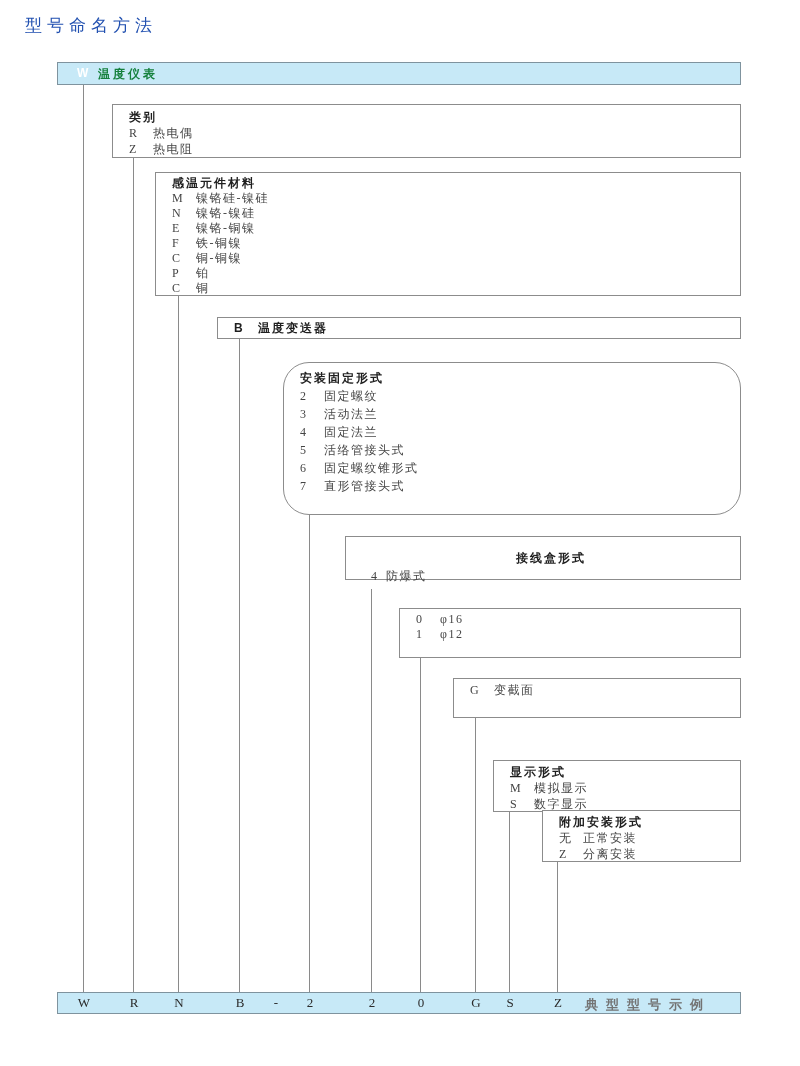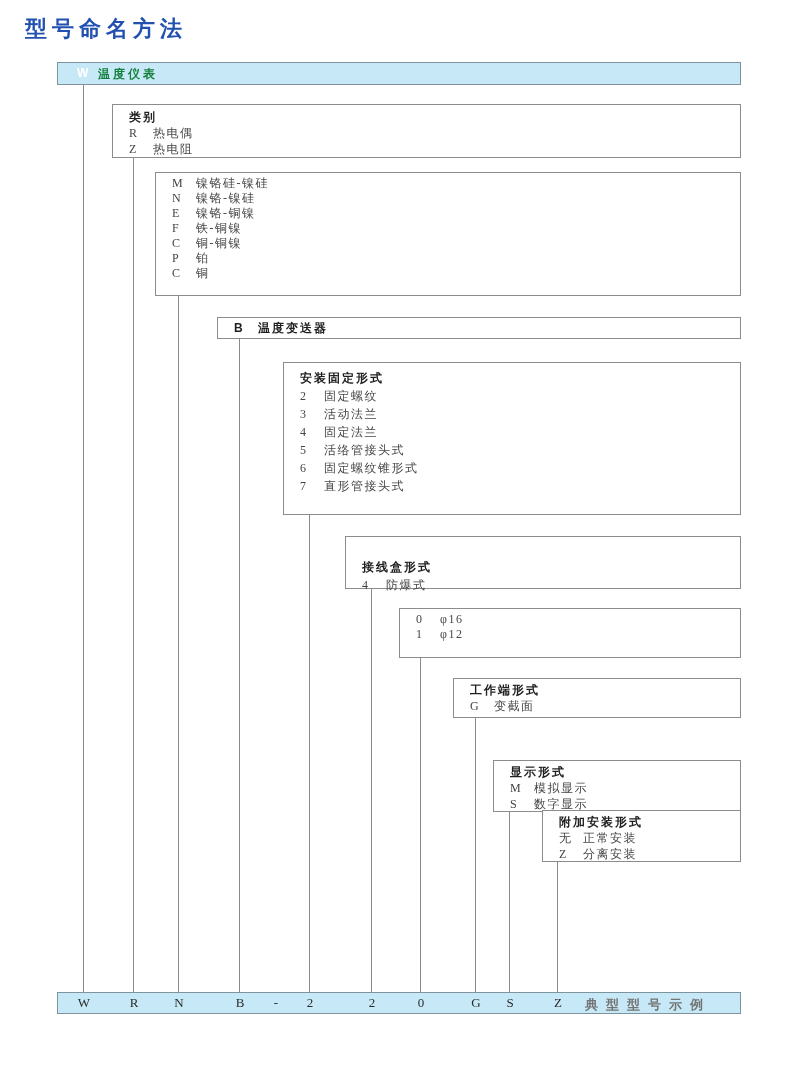--- a/index.html
+++ b/index.html
@@ -11,22 +11,22 @@
     --ink:#3c3c3c;
   }
   html,body{margin:0;padding:0;}
   body{
     width:800px;height:1066px;position:relative;background:#ffffff;
     font-family:"Liberation Serif", serif;color:var(--ink);
     overflow:hidden;
   }
   .page-title{
     position:absolute;left:25px;top:14px;
-    font-family:"Liberation Sans", sans-serif;font-weight:bold;
-    font-size:22px;letter-spacing:5px;color:var(--title-blue);
+    font-family:"Liberation Sans", sans-serif;font-weight:normal;
+    font-size:17px;letter-spacing:5px;color:var(--title-blue);
   }
   .bar{
     position:absolute;background:var(--accent);
     border:1px solid var(--bar-border);box-sizing:border-box;
   }
   #header-bar{left:57px;top:62px;width:684px;height:23px;}
   .bar-code-w{
     position:absolute;left:19px;top:3px;
     font-family:"Liberation Sans", sans-serif;font-weight:bold;
     font-size:12px;color:#ffffff;
@@ -48,22 +48,22 @@
   }
   .item-row{display:flex;align-items:baseline;}
   .item-code{flex:none;width:24px;color:#444444;}
   .item-label{color:#474747;letter-spacing:1.5px;}
   .title-row{display:flex;align-items:baseline;}
   .title-row .item-code{font-family:"Liberation Sans", sans-serif;font-weight:bold;color:#1f1f1f;}
 
   #box-category          {left:112px;top:104px;width:629px;height:54px;padding:4px 0 0 16px;line-height:16px;}
   #box-sensor-material   {left:155px;top:172px;width:586px;height:124px;padding:3px 0 0 16px;line-height:15px;}
   #box-transmitter       {left:217px;top:317px;width:524px;height:22px;padding:2px 0 0 16px;line-height:17px;}
-  #box-mounting          {left:283px;top:362px;width:458px;height:153px;padding:6px 0 0 16px;line-height:18px;}
-  #box-junction-box      {left:345px;top:536px;width:396px;height:53px;padding:21px 0 0 16px;line-height:18px;}
+  #box-mounting          {left:283px;top:362px;width:458px;height:153px;padding:6px 0 0 16px;line-height:18px;border-radius:26px;}
+  #box-junction-box      {left:345px;top:536px;width:396px;height:44px;padding:12px 0 0 16px;line-height:18px;text-align:center;}
   #box-tube-diameter     {left:399px;top:608px;width:342px;height:50px;padding:3px 0 0 16px;line-height:15px;}
   #box-working-end       {left:453px;top:678px;width:288px;height:40px;padding:3px 0 0 16px;line-height:16px;}
   #box-display           {left:493px;top:760px;width:248px;height:52px;padding:3px 9px 0 16px;line-height:16px;}
   #box-additional        {left:542px;top:810px;width:199px;height:52px;padding:3px 0 1px 16px;line-height:16px;}
 
   .vline{position:absolute;width:1px;background:var(--line-gray);}
   #vl-w {left:83px; top:85px; height:907px;}
   #vl-r {left:133px;top:158px;height:834px;}
   #vl-n {left:178px;top:296px;height:696px;}
   #vl-b {left:239px;top:339px;height:653px;}
@@ -110,20 +110,21 @@
         <span class="item-label">热电偶</span>
       </div>
       <div class="item-row">
         <span class="item-code">Z</span>
         <span class="item-label">热电阻</span>
       </div>
     </div>
 </div>
 
 <div class="node-box" id="box-sensor-material">
+  <span class="box-title">感温元件材料</span>
   <div>
       <div class="item-row">
         <span class="item-code">M</span>
         <span class="item-label">镍铬硅-镍硅</span>
       </div>
       <div class="item-row">
         <span class="item-code">N</span>
         <span class="item-label">镍铬-镍硅</span>
       </div>
       <div class="item-row">
@@ -203,21 +204,20 @@
         <span class="item-label">φ16</span>
       </div>
       <div class="item-row">
         <span class="item-code">1</span>
         <span class="item-label">φ12</span>
       </div>
     </div>
 </div>
 
 <div class="node-box" id="box-working-end">
-  <span class="box-title">工作端形式</span>
   <div>
       <div class="item-row">
         <span class="item-code">G</span>
         <span class="item-label">变截面</span>
       </div>
     </div>
 </div>
 
 <div class="node-box" id="box-display">
   <span class="box-title">显示形式</span>

